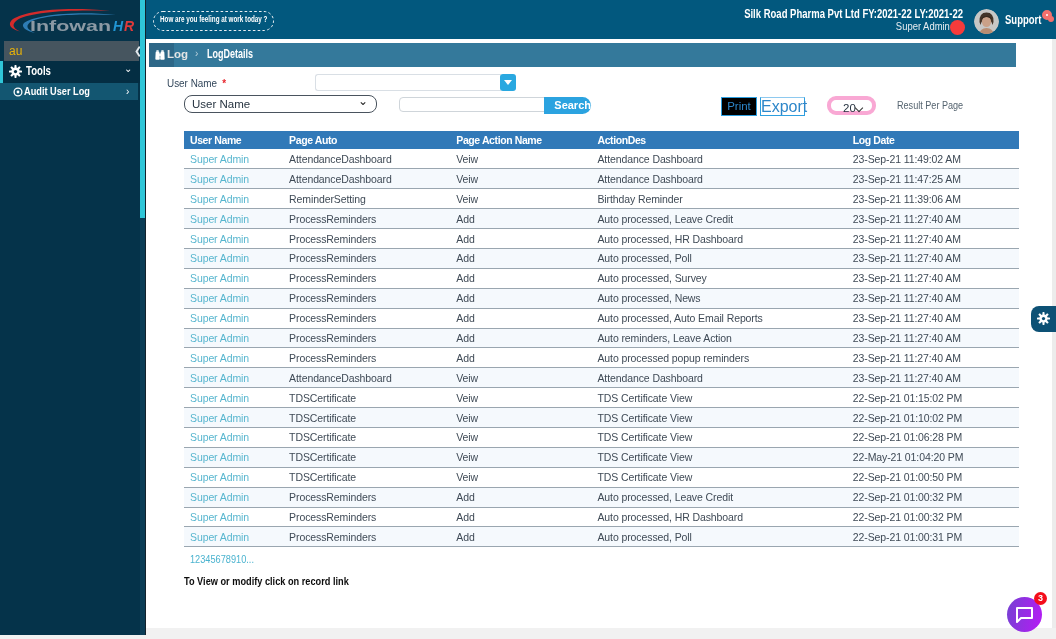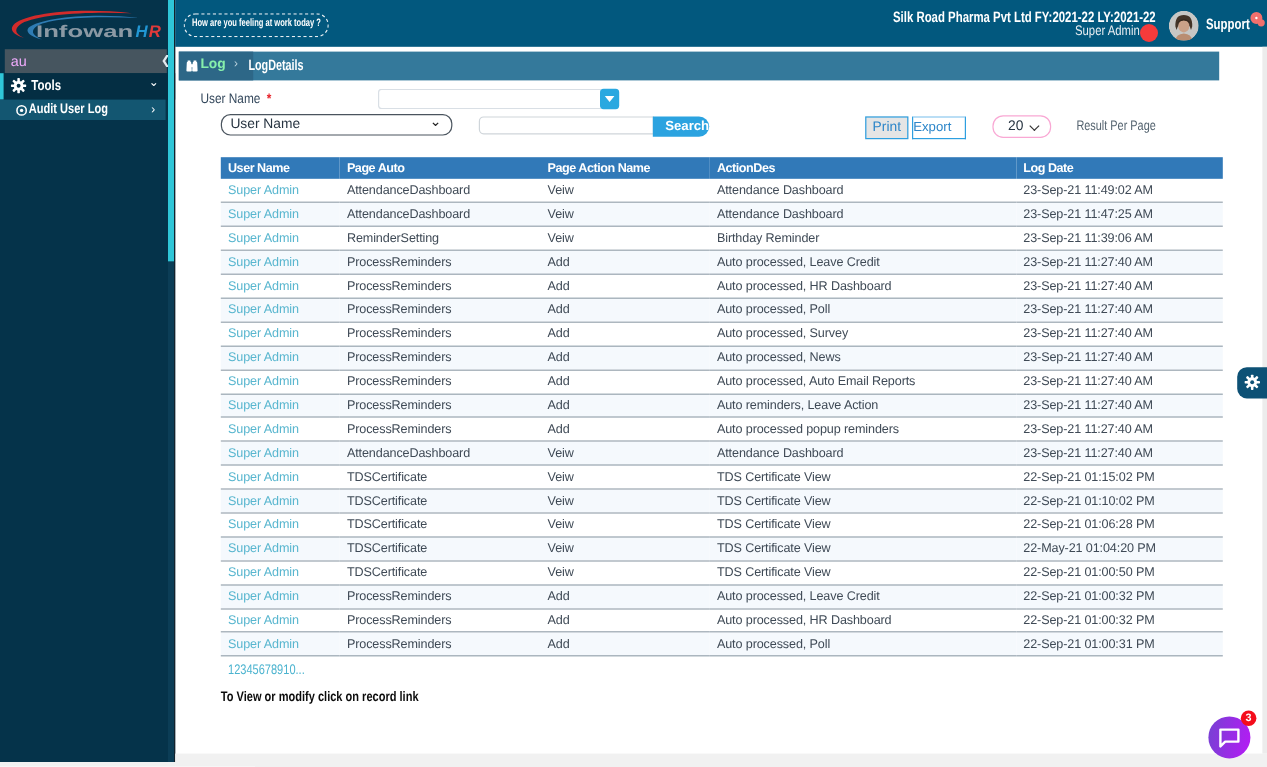--- a/index.html
+++ b/index.html
@@ -7,21 +7,21 @@
     font-family:"Liberation Sans", sans-serif; }
   .abs { position:absolute; }
   body { position:relative; }
 
   
   #sidebar { left:0; top:0; width:146px; height:635px; background:#05334a; }
   #thumb { left:140px; top:0; width:5px; height:218px; background:#2fc6d8; }
   #track { left:140px; top:218px; width:5px; height:417px; background:#0b3d56; }
   #sideedge { left:145px; top:0; width:1px; height:635px; background:#13222c; }
   #sbsearch { left:4px; top:41px; width:135px; height:20px; background:#46555f;
-     color:#f0abfc; font-size:12px; line-height:20px; padding-left:5px; }
+     color:#eab308; font-size:12px; line-height:20px; padding-left:5px; }
   #sbcollapse { left:134px; top:44px; width:12px; height:14px; color:#e4eaee; font-size:10px; line-height:14px;}
   #toolsrow { left:0; top:61px; width:146px; height:22px; background:#042e43; }
   #toolsbar { left:0; top:61px; width:3px; height:22px; background:#2fc6d8; }
   #toolstxt { left:26px; top:64px; color:#fff; font-weight:bold; font-size:12px;
      transform:scaleX(0.80); transform-origin:0 0; }
   #toolschev { left:124px; top:63px; color:#fff; font-size:10px; }
   #auditrow { left:0; top:83px; width:138px; height:17px; background:#135671;
      color:#fff; font-weight:bold; font-size:11.5px; line-height:17px; }
   #auditrow .ic { position:absolute; left:13px; }
   #auditrow .tx { position:absolute; left:24px; top:0; white-space:nowrap;
@@ -40,22 +40,22 @@
   #reddot { left:950px; top:20px; width:15px; height:15px; border-radius:50%; background:#f63b3b; }
   #avatar { left:974px; top:9px; width:25px; height:25px; border-radius:50%; overflow:hidden; }
   #support { left:1005px; top:13px; color:#fff; font-weight:bold; font-size:12.5px;
      transform:scaleX(0.76); transform-origin:0 0; }
   #ring { left:1042px; top:10px; width:10px; height:10px; border-radius:50%;
      border:4px solid #f2706d; background:#fff; }
   #ringdot { left:1048px; top:16px; width:6px; height:6px; border-radius:50%; background:#f2706d; }
 
   
   #crumbbar { left:149px; top:43px; width:867px; height:24px; background:#34799b; }
-  #crumbtab { left:149px; top:43px; width:62px; height:24px; background:#2d6787;
-     color:#86efac; font-weight:bold; font-size:12px; }
+  #crumbtab { left:149px; top:43px; width:25px; height:24px; background:#2d6787;
+     color:#e5e5e5; font-weight:bold; font-size:12px; }
   #crumbsep { left:195px; top:48px; color:#bcd3de; font-size:10px; }
   #crumbname { left:207px; top:47px; color:#fff; font-weight:bold; font-size:12.5px;
      transform:scaleX(0.72); transform-origin:0 0; }
 
   
   #lbl { left:167px; top:77px; color:#33475b; font-size:11.5px;
      transform:scaleX(0.86); transform-origin:0 0; white-space:nowrap; }
   #lbl b { letter-spacing:0; margin-left:3px; }
   #lbl b { color:#e8262d; }
   #combo { left:315px; top:74px; width:186px; height:17px; background:#fff;
@@ -65,24 +65,24 @@
      border-left:4px solid transparent; border-right:4px solid transparent; border-top:5px solid #fff; }
   #sel1 { left:184px; top:95px; width:193px; height:18px; border:1px solid #4a545e; border-radius:8px;
      background:#fff; color:#273441; font-size:11.5px; line-height:16px; padding-left:7px; }
   #sel1:after { content:"\2304"; position:absolute; right:8px; top:-3px; font-size:12px; color:#222; }
   #inp { left:399px; top:97px; width:146px; height:15px; border:1px solid #cfd5da;
      border-radius:4px 0 0 4px; background:#fff; }
   #searchbtn { left:544px; top:97px; width:47px; height:17px; background:#2ba3e0;
      border-radius:0 9px 9px 0; color:#fff; font-weight:bold; font-size:11px;
      text-align:right; line-height:17px; }
   #printbtn { left:721px; top:97px; width:36px; height:19px; border:1px solid #2d9fe0;
-     color:#2d86c9; font-size:11.5px; text-align:center; line-height:17px; background:#e5e5e5; }
+     color:#2d86c9; font-size:11.5px; text-align:center; line-height:17px; background:#000000; }
   #exportbtn { left:760px; top:97px; width:45px; height:19px; border:1px solid #2d9fe0; border-top-color:#8ec9ef;
-     color:#2d86c9; font-size:11px; text-align:left; line-height:17px; background:#fff; }
-  #sel20 { left:827px; top:96px; width:49px; height:19px; border:1px solid #f9a8d4; border-radius:9px;
+     color:#2d86c9; font-size:16px; text-align:left; line-height:17px; background:#fff; }
+  #sel20 { left:827px; top:96px; width:49px; height:19px; border:4px solid #f9a8d4; border-radius:9px;
      background:#fff; color:#273441; font-size:11.5px; line-height:17px; padding-left:12px; }
   #sel20:after { content:""; position:absolute; right:10px; top:5px; width:5px; height:5px;
      border-right:1.5px solid #333; border-bottom:1.5px solid #333; transform:rotate(45deg); }
   #rpp { left:897px; top:99px; color:#54636f; font-size:11.5px;
      transform:scaleX(0.79); transform-origin:0 0; }
 
   
   table { position:absolute; left:184px; top:131px; width:835px; border-collapse:collapse;
      font-size:10.5px; letter-spacing:-0.1px; table-layout:fixed; }
   th { background:#3179b8; color:#fff; font-weight:bold; text-align:left;

